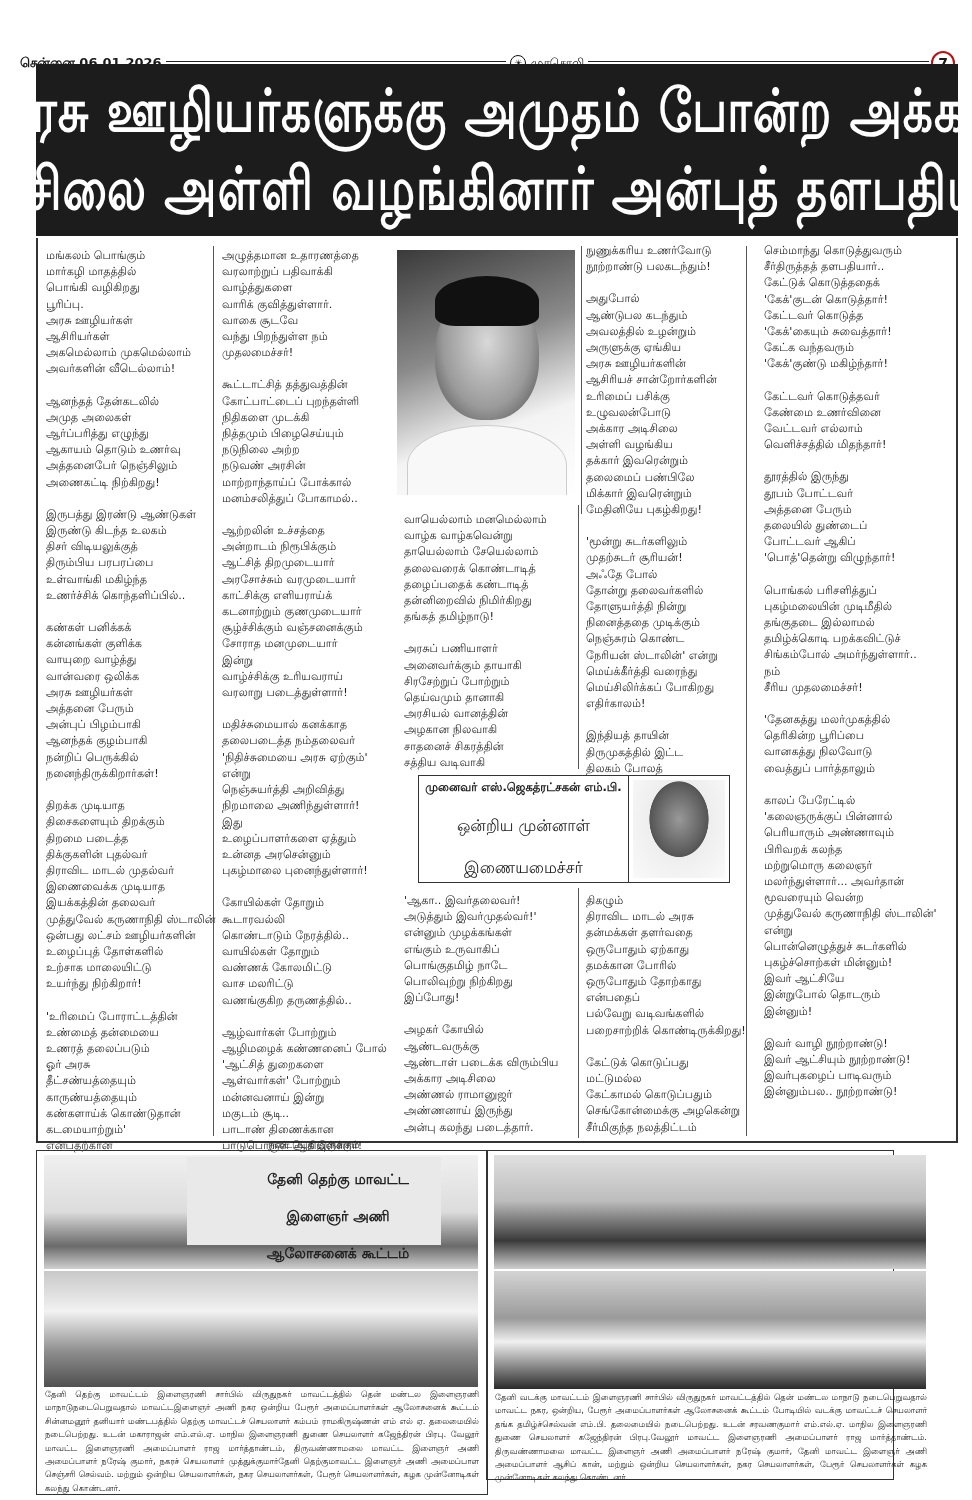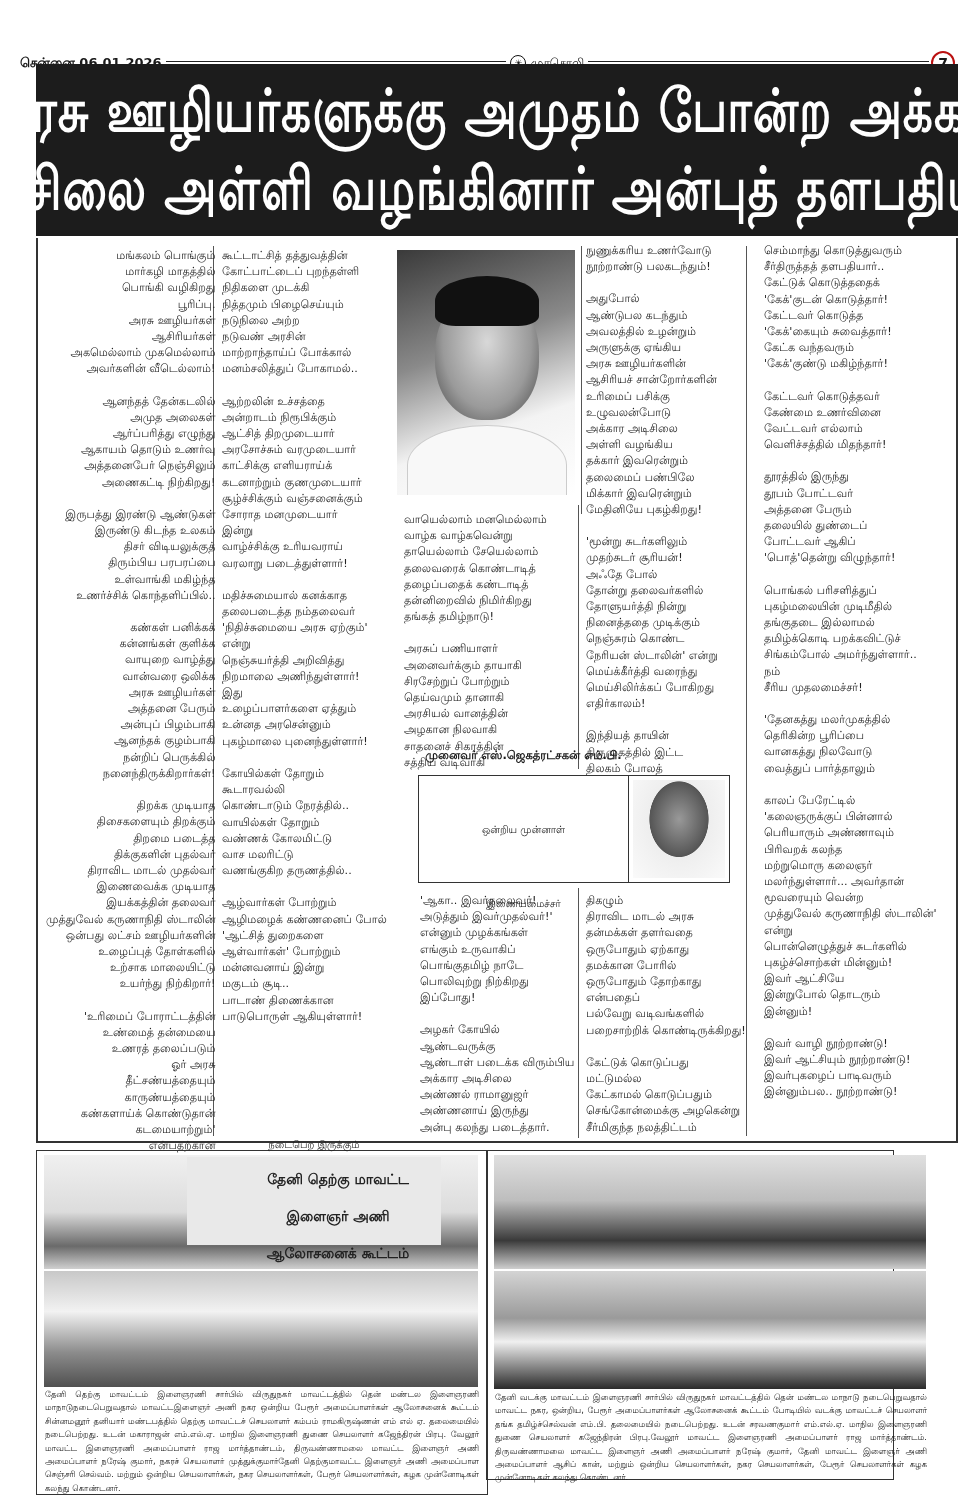--- a/index.html
+++ b/index.html
@@ -17,21 +17,21 @@
   .col p { margin-bottom: 16px; white-space: nowrap; }
   .col p span { display: block; }
   .vrule { position: absolute; width: 1px; background: #555; }
   .photo-main { position: absolute; left: 397px; top: 250px; width: 178px; height: 245px; background: linear-gradient(160deg, #3a3a3a 0%, #8a8a8a 40%, #f3f3f3 70%, #ffffff 100%); overflow: hidden; }
   .photo-main .face { position: absolute; left: 38px; top: 40px; width: 104px; height: 130px; border-radius: 48% 48% 45% 45%; background: radial-gradient(ellipse at 50% 40%, #d8d8d8 0%, #9a9a9a 60%, #444 100%); }
   .photo-main .hair { position: absolute; left: 38px; top: 26px; width: 104px; height: 50px; border-radius: 50% 50% 20% 20%; background: #111; }
   .photo-main .shirt { position: absolute; left: 10px; top: 175px; width: 160px; height: 80px; border-radius: 50% 50% 0 0; background: #f8f8f8; border: 1px solid #ccc; }
   .byline-box { position: absolute; left: 418px; top: 775px; width: 312px; height: 108px; border: 1.5px solid #333; display: flex; }
   .byline-text { flex: 1; display: flex; flex-direction: column; align-items: center; justify-content: center; gap: 21px; border-right: 1px solid #333; padding: 4px; }
   .byline-name { font-weight: bold; font-size: 11.5px; white-space: nowrap; }
-  .byline-role { font-size: 10px; margin-top: 40px; }
+  .byline-role { font-size: 16px; }
   .byline-photo { width: 100px; padding: 4px; }
   .byline-photo div { width: 100%; height: 100%; background: radial-gradient(ellipse at 50% 40%, #999 0%, #555 45%, #eee 46%, #fafafa 100%); }
   .photo-block { position: absolute; border: 1.5px solid #333; }
   .photo-img { position: absolute; background: linear-gradient(180deg, #cfcfcf 0%, #9e9e9e 35%, #e6e6e6 55%, #707070 100%); }
   .banner { position: absolute; background: #e9e9e9; color: #222; font-size: 10px; text-align: center; display: flex; flex-direction: column; align-items: center; justify-content: center; gap: 19px; }
   .banner .b-big { font-weight: bold; font-size: 14px; margin-left: 48px; }
   .caption { position: absolute; font-size: 8.3px; line-height: 13.4px; text-align: justify; color: #222; }
 </style>
 </head>
 <body>
@@ -53,21 +53,21 @@
 </div>
 
 <div class="poem-area"></div>
 
 <div class="vrule" style="left:213px; top:246px; height:890px;"></div>
 <div class="vrule" style="left:581px; top:246px; height:268px;"></div>
 <div class="vrule" style="left:578px; top:505px; height:264px;"></div>
 <div class="vrule" style="left:578px; top:888px; height:250px;"></div>
 <div class="vrule" style="left:746px; top:246px; height:890px;"></div>
 
-<div class="col" style="left:46px; top:248px;text-align:right;">
+<div class="col" style="left:46px; top:248px;">
   <p>
       <span>மங்கலம் பொங்கும்</span>
       <span>மார்கழி மாதத்தில்</span>
       <span>பொங்கி வழிகிறது</span>
       <span>பூரிப்பு.</span>
       <span>அரசு ஊழியர்கள்</span>
       <span>ஆசிரியர்கள்</span>
       <span>அகமெல்லாம் முகமெல்லாம்</span>
       <span>அவர்களின் வீடெல்லாம்!</span>
     </p>
@@ -121,20 +121,29 @@
       <span>தீட்சண்யத்தையும்</span>
       <span>காருண்யத்தையும்</span>
       <span>கண்களாய்க் கொண்டுதான்</span>
       <span>கடமையாற்றும்'</span>
       <span>என்பதற்கான</span>
     </p>
 </div>
 
 <div class="col" style="left:222px; top:248px;">
   <p>
+      <span>அழுத்தமான உதாரணத்தை</span>
+      <span>வரலாற்றுப் பதிவாக்கி</span>
+      <span>வாழ்த்துகளை</span>
+      <span>வாரிக் குவித்துள்ளார்.</span>
+      <span>வாகை சூடவே</span>
+      <span>வந்து பிறந்துள்ள நம்</span>
+      <span>முதலமைச்சர்!</span>
+    </p>
+  <p>
       <span>கூட்டாட்சித் தத்துவத்தின்</span>
       <span>கோட்பாட்டைப் புறந்தள்ளி</span>
       <span>நிதிகளை முடக்கி</span>
       <span>நித்தமும் பிழைசெய்யும்</span>
       <span>நடுநிலை அற்ற</span>
       <span>நடுவண் அரசின்</span>
       <span>மாற்றாந்தாய்ப் போக்கால்</span>
       <span>மனம்சலித்துப் போகாமல்..</span>
     </p>
   <p>
@@ -204,21 +213,21 @@
       <span>அனைவர்க்கும் தாயாகி</span>
       <span>சிரசேற்றுப் போற்றும்</span>
       <span>தெய்வமும் தானாகி</span>
       <span>அரசியல் வானத்தின்</span>
       <span>அழகான நிலவாகி</span>
       <span>சாதனைச் சிகரத்தின்</span>
       <span>சத்திய வடிவாகி</span>
     </p>
 </div>
 
-<div class="col" style="left:404px; top:893px;margin-left:16px;">
+<div class="col" style="left:404px; top:893px;">
   <p>
       <span>'ஆகா.. இவர்தலைவர்!</span>
       <span>அடுத்தும் இவர்முதல்வர்!'</span>
       <span>என்னும் முழக்கங்கள்</span>
       <span>எங்கும் உருவாகிப்</span>
       <span>பொங்குதமிழ் நாடே</span>
       <span>பொலிவுற்று நிற்கிறது</span>
       <span>இப்போது!</span>
     </p>
   <p>

